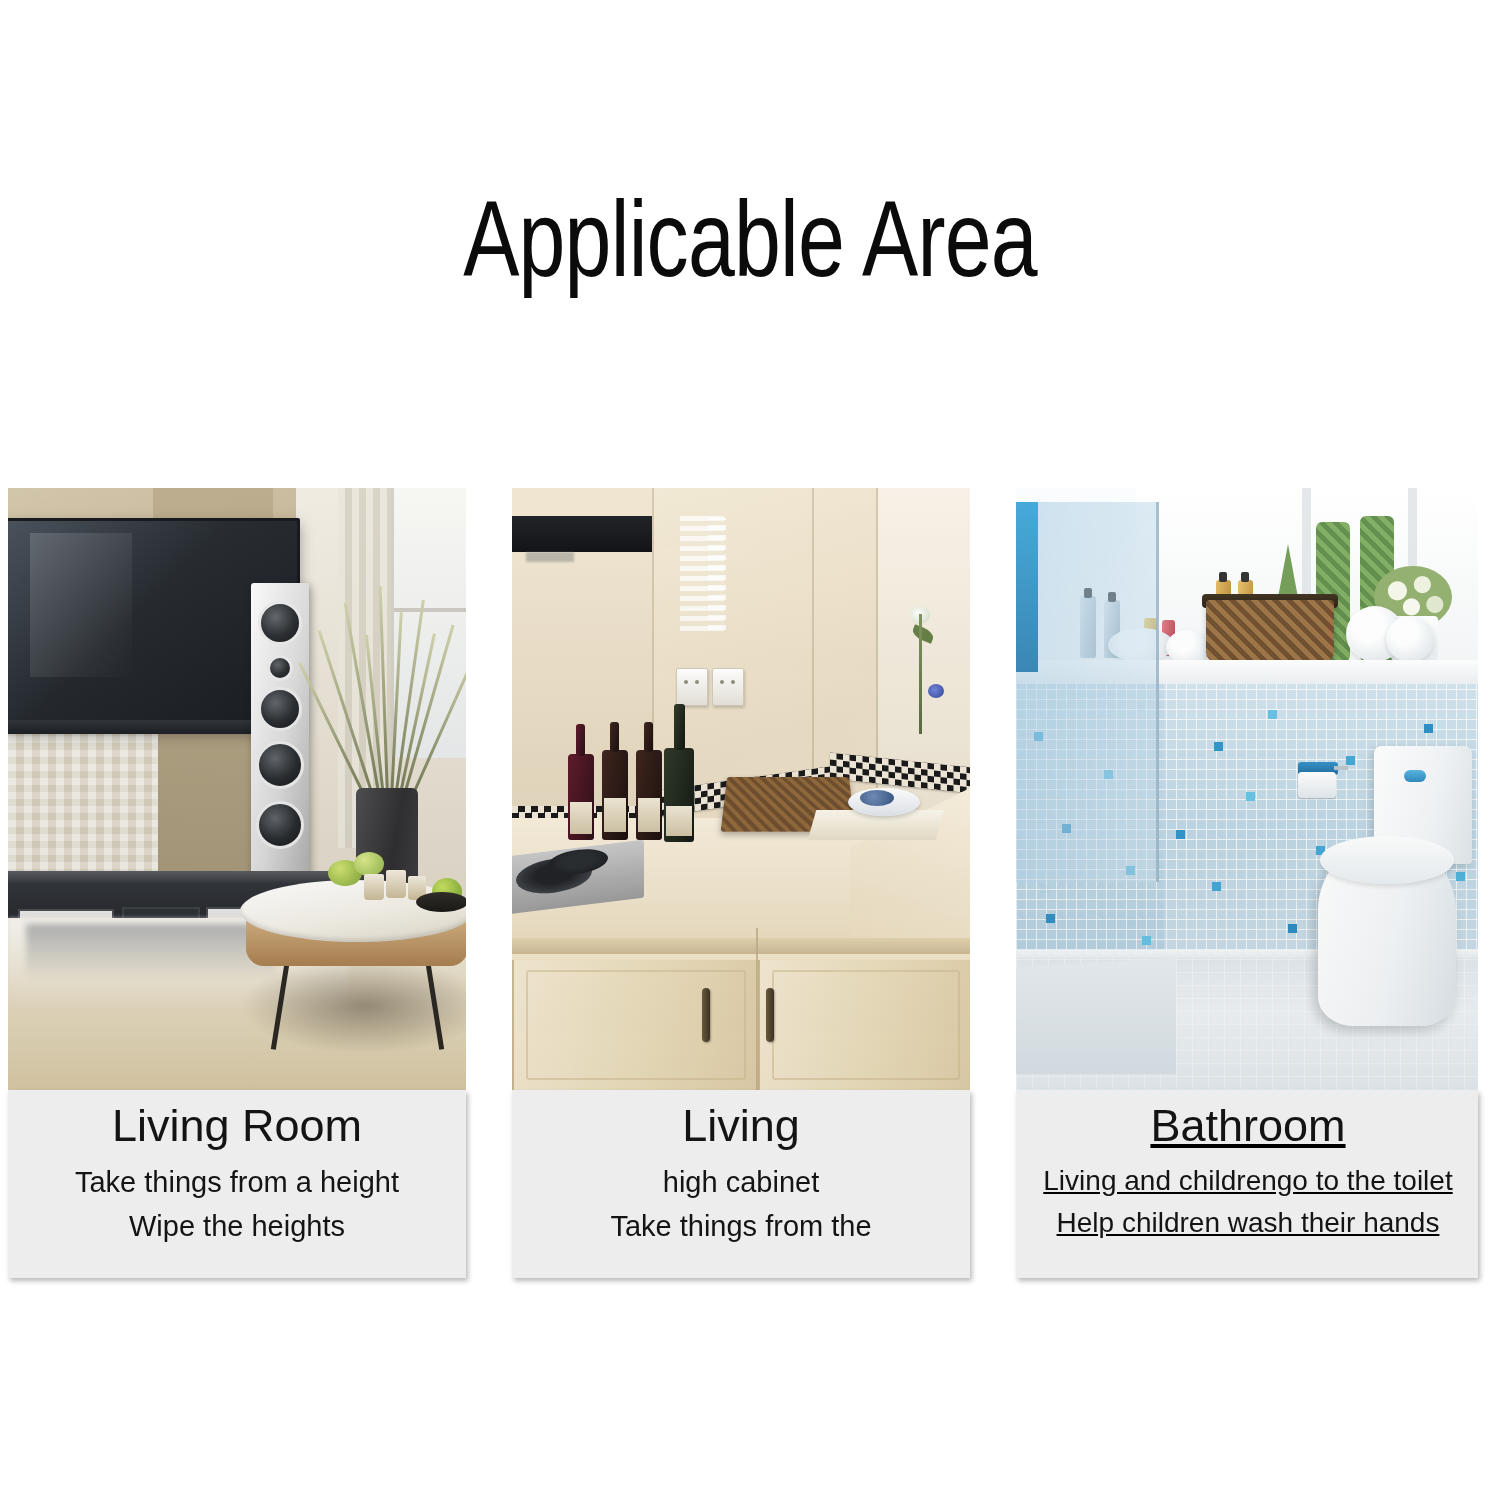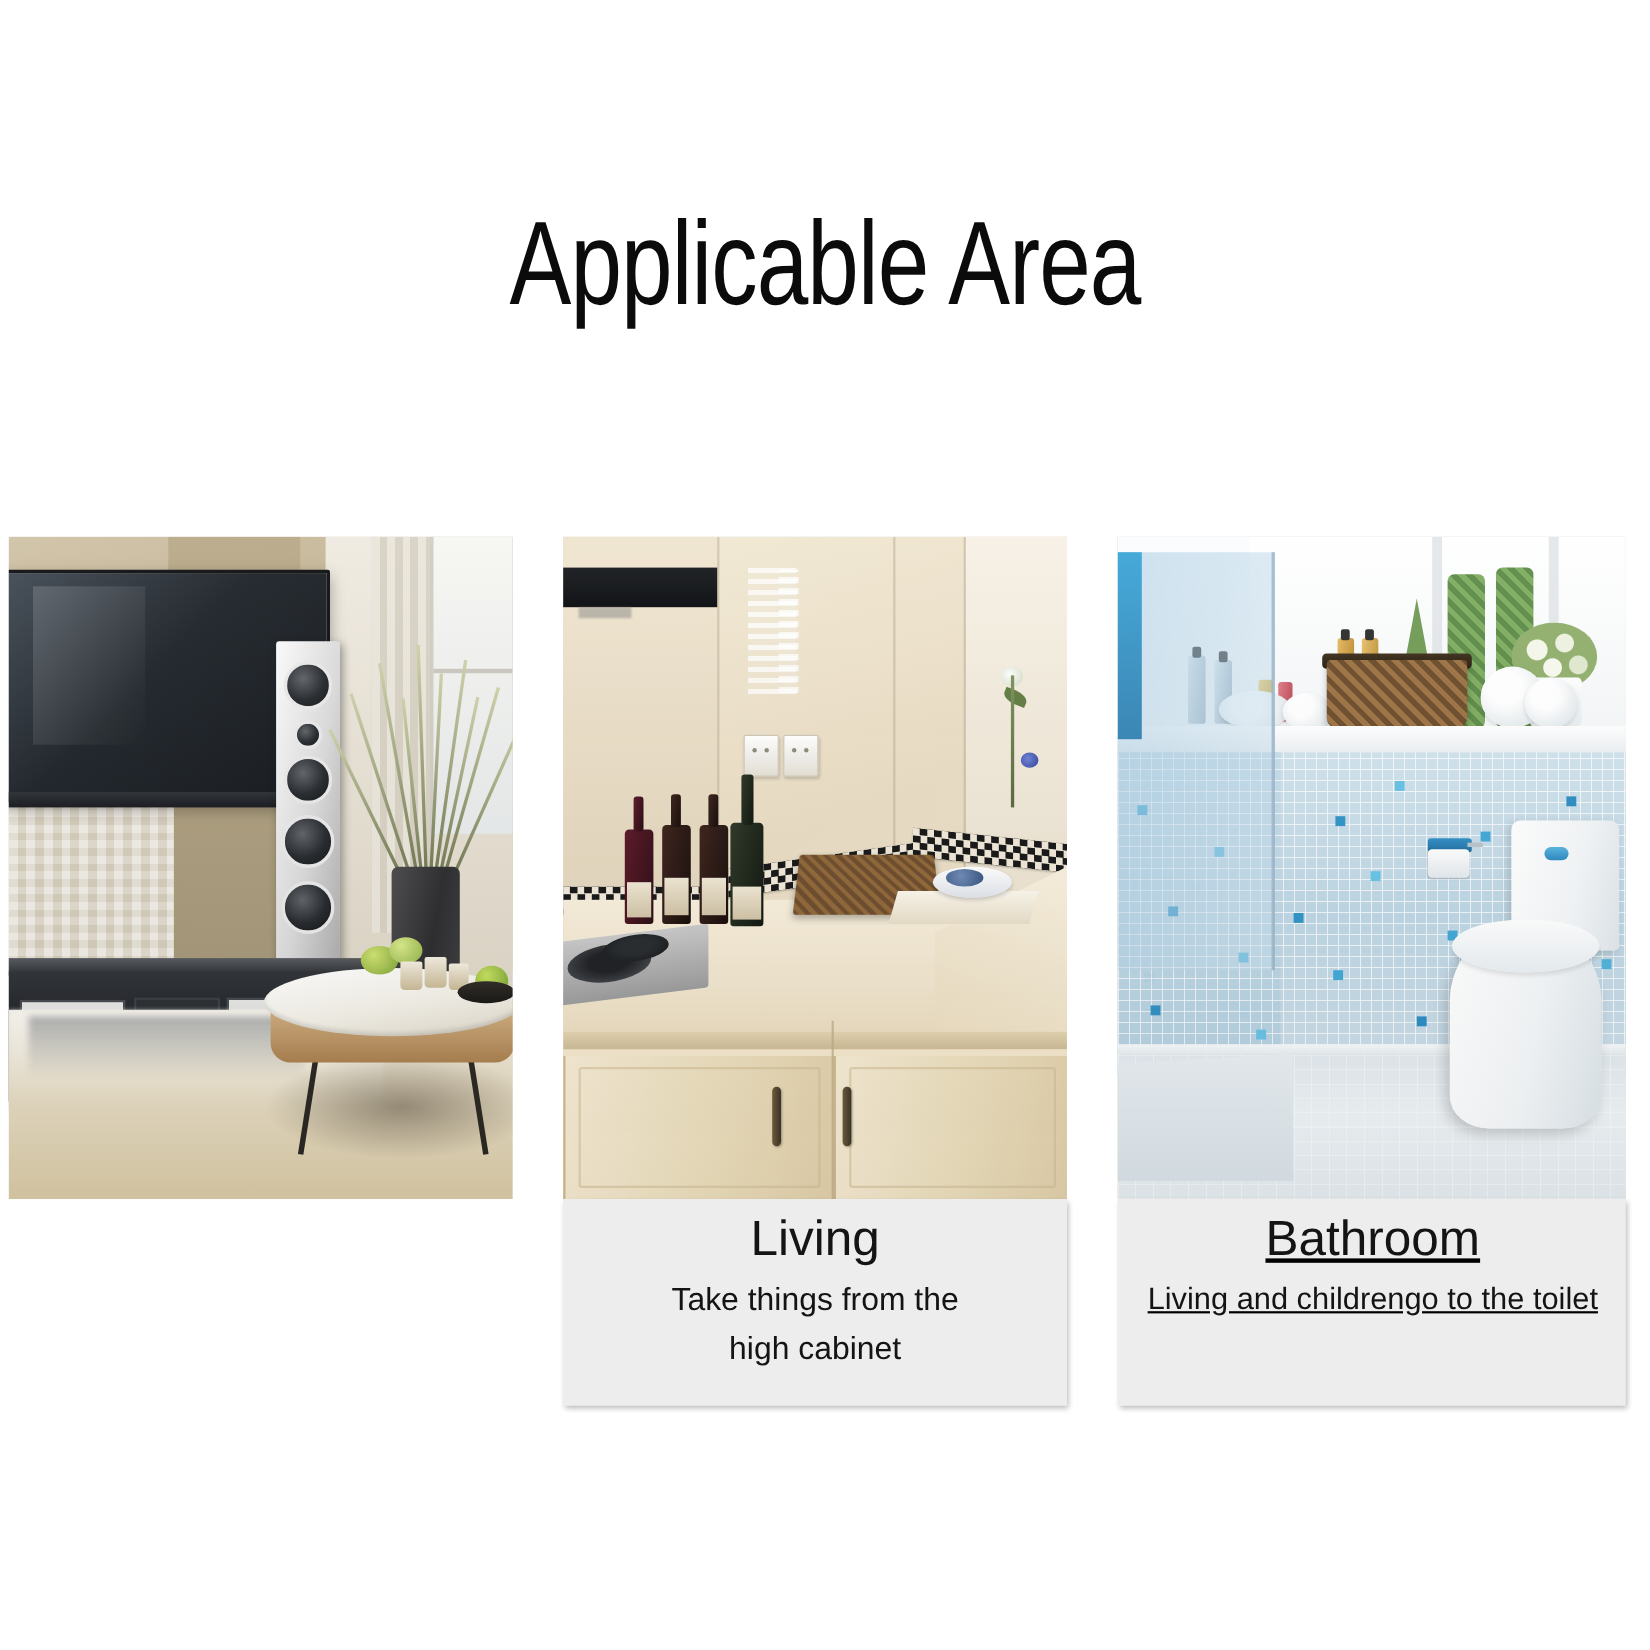--- a/index.html
+++ b/index.html
@@ -622,20 +622,27 @@
 
       <div class="lr-fruit" style="left:320px;top:372px;width:34px;height:26px;background:radial-gradient(circle at 35% 32%,#cfe26f,#7da234);"></div>
       <div class="lr-fruit" style="left:346px;top:364px;width:30px;height:24px;background:radial-gradient(circle at 35% 32%,#d9e98a,#8fb246);"></div>
       <div class="lr-fruit" style="left:424px;top:390px;width:30px;height:28px;background:radial-gradient(circle at 35% 32%,#c6e05e,#6d9a2a);"></div>
       <div class="lr-cup" style="left:356px;top:386px;width:20px;height:26px;"></div>
       <div class="lr-cup" style="left:378px;top:382px;width:20px;height:28px;"></div>
       <div class="lr-cup" style="left:400px;top:388px;width:18px;height:24px;"></div>
       <div class="lr-fruit" style="left:408px;top:404px;width:52px;height:20px;border-radius:50%;background:linear-gradient(180deg,#2e2b26,#171512);"></div>
     </div>
 
+    <div class="caption">
+      <div class="caption-title">Living Room</div>
+      <div class="caption-lines">
+        <span class="caption-line">Take things from a height</span>
+        <span class="caption-line">Wipe the heights</span>
+      </div>
+    </div>
   </div>
 
   <div class="panel panel-2">
     <div class="photo">
       <div class="kt-wall"></div>
       <div class="kt-wall-left"></div>
       <div class="kt-wall-right"></div>
       <div class="kt-wall-seam" style="left:140px; top:0; height:430px;"></div>
       <div class="kt-wall-seam" style="left:300px; top:0; height:300px;"></div>
       <div class="kt-wall-seam" style="right:92px; top:0; height:430px;"></div>
@@ -699,22 +706,22 @@
         <div class="kt-cab-panel"></div>
       </div>
       <div class="kt-corner-edge"></div>
       <div class="kt-handle" style="left:190px; top:500px;"></div>
       <div class="kt-handle" style="left:254px; top:500px;"></div>
     </div>
 
     <div class="caption">
       <div class="caption-title">Living</div>
       <div class="caption-lines">
+        <span class="caption-line">high cabinet</span>
         <span class="caption-line">Take things from the</span>
-        <span class="caption-line">high cabinet</span>
       </div>
     </div>
   </div>
 
   <div class="panel panel-3">
     <div class="photo">
       <div class="bt-bg"></div>
       <div class="bt-window"></div>
       <div class="bt-mullion" style="left:286px;"></div>
       <div class="bt-mullion" style="left:392px;"></div>
@@ -795,17 +802,18 @@
       <div class="bt-toilet-tank"></div>
       <div class="bt-toilet-btn"></div>
       <div class="bt-toilet-bowl"></div>
       <div class="bt-toilet-lid"></div>
     </div>
 
     <div class="caption">
       <div class="caption-title">Bathroom</div>
       <div class="caption-lines">
         <span class="caption-line">Living and childrengo to the toilet</span>
+        <span class="caption-line">Help children wash their hands</span>
       </div>
     </div>
   </div>
 
 </div>
 
 </body></html>

